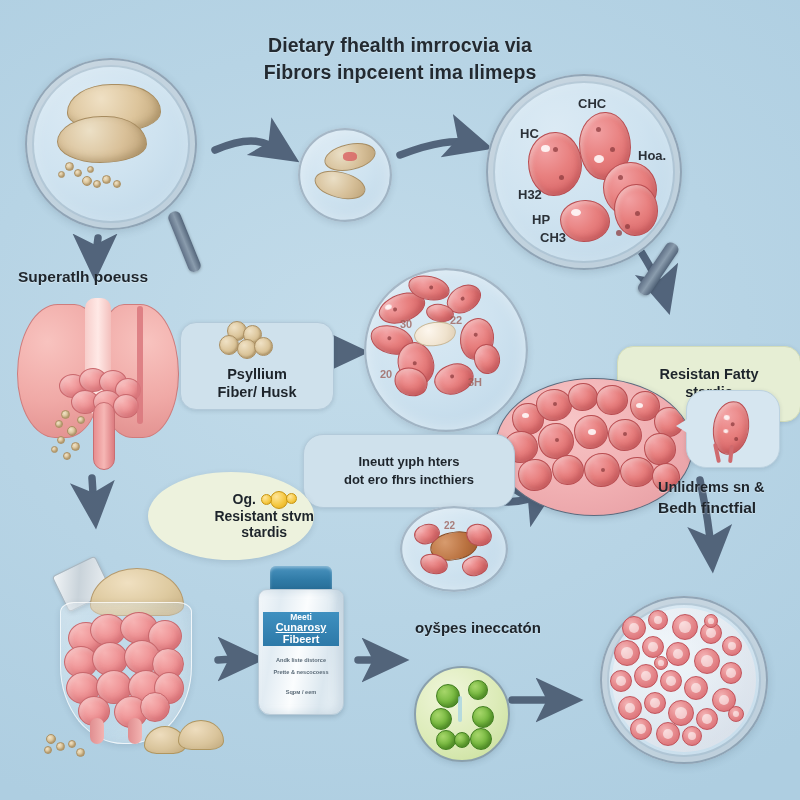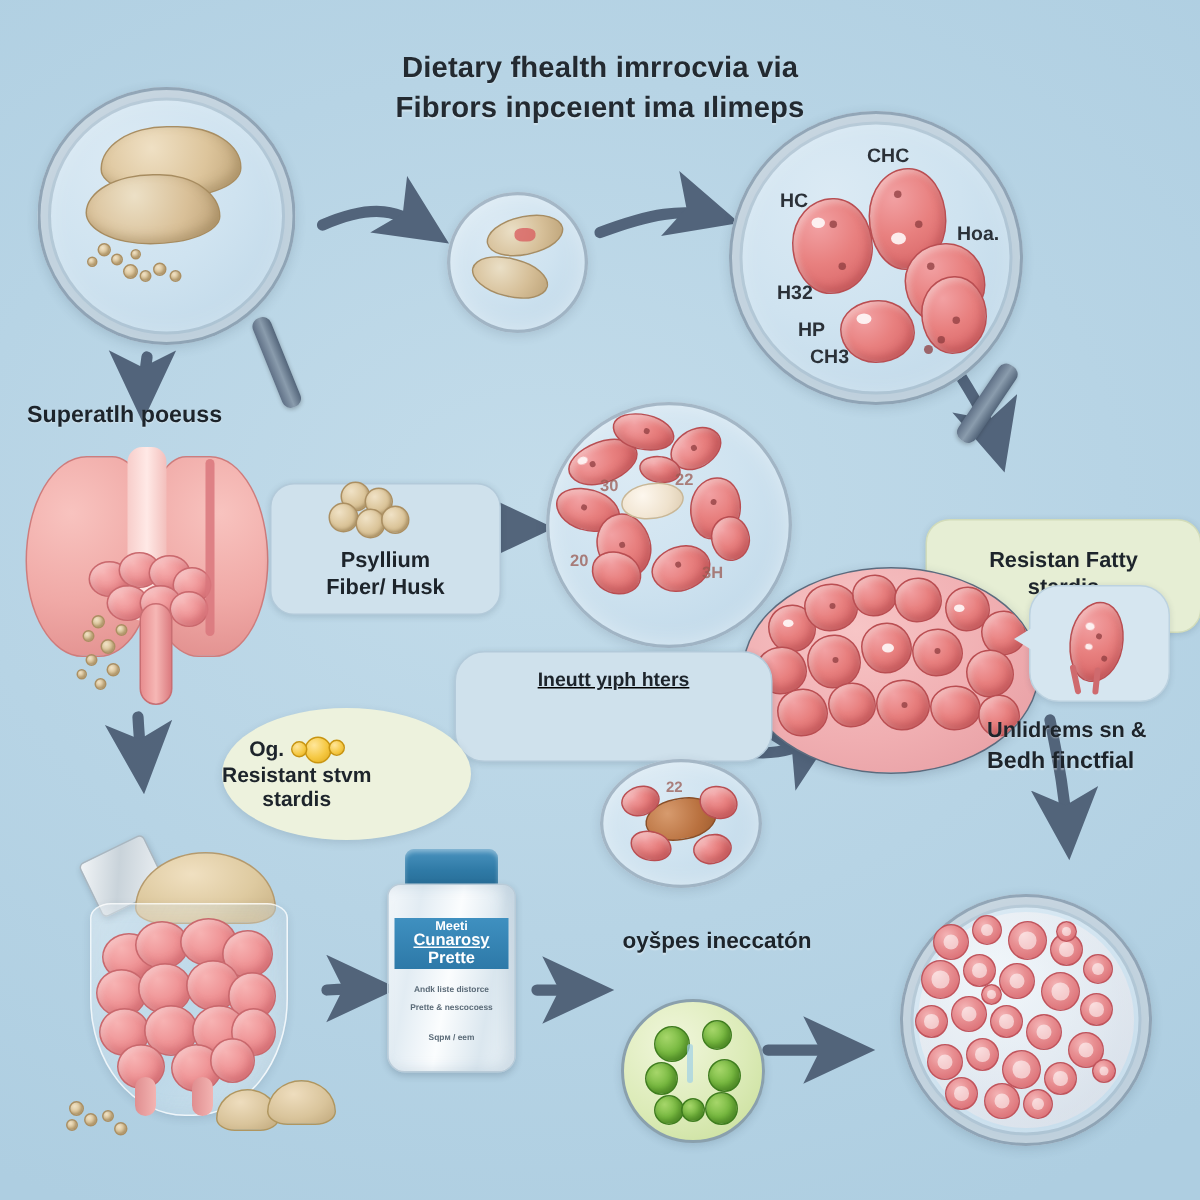--- a/index.html
+++ b/index.html
@@ -369,29 +369,30 @@
         <div class="dot" style="left:16px;top:20px;width:4px;height:4px;"></div>
         <div class="dot" style="left:22px;top:34px;width:4px;height:4px;"></div>
         <div class="shine" style="left:8px;top:14px;width:6px;height:5px;"></div>
         <div class="shine" style="left:10px;top:28px;width:5px;height:4px;"></div>
       </div>
       <div class="abs" style="left:28px;top:52px;width:4px;height:20px;background:#cf6a6e;border-radius:3px;transform:rotate(-12deg);"></div>
       <div class="abs" style="left:42px;top:54px;width:4px;height:18px;background:#cf6a6e;border-radius:3px;transform:rotate(6deg);"></div>
   </div>
   <div class="abs tail" style="left:676px;top:418px;border-top:8px solid transparent;border-bottom:8px solid transparent;border-right:13px solid #d6e6f0;"></div>
 
-  <div class="abs bubble bubble-blue" style="left:303px;top:434px;width:184px;height:54px;display:flex;flex-direction:column;justify-content:flex-start;border-radius:20px;text-decoration:underline;">
+  <div class="abs bubble bubble-blue" style="left:303px;top:434px;width:184px;height:54px;display:flex;flex-direction:column;justify-content:center;border-radius:20px;">
       <div class="boxlabel" style="font-size:13px;line-height:1.35;">
         <div>Ineutt yıph hters</div>
+        <div>dot ero fhrs incthiers</div>
       </div>
   </div>
 
   <div class="abs" style="left:148px;top:472px;width:166px;height:88px;border-radius:50%;background:#edf2dd;
               box-shadow:0 2px 6px rgba(40,60,80,.15);display:flex;flex-direction:column;
-              align-items:flex-start;justify-content:center;">
+              align-items:flex-end;justify-content:center;">
       <div class="boxlabel" style="font-size:14px;line-height:1.2;">
         <div style="display:flex;align-items:center;justify-content:center;gap:4px;">
           <span>Og.</span>
           <span style="position:relative;display:inline-block;width:36px;height:16px;">
             <i style="position:absolute;left:10px;top:0;width:16px;height:16px;border-radius:50%;
                background:radial-gradient(circle at 34% 30%,#ffe69a,#f5c842 55%,#e0a819);border:1px solid #c89410;"></i>
             <i style="position:absolute;left:1px;top:3px;width:9px;height:9px;border-radius:50%;
                background:radial-gradient(circle at 34% 30%,#ffe69a,#f5c842 60%,#e0a819);border:1px solid #c89410;"></i>
             <i style="position:absolute;left:26px;top:2px;width:9px;height:9px;border-radius:50%;
                background:radial-gradient(circle at 34% 30%,#ffe69a,#f5c842 60%,#e0a819);border:1px solid #c89410;"></i>
@@ -454,21 +455,21 @@
       <div class="abs" style="left:150px;top:160px;width:44px;height:28px;border-radius:50% 50% 30% 30%/70% 70% 30% 30%;
            background:radial-gradient(ellipse at 38% 30%,#eeddbe,#d9c49b 58%,#c0a87c);border:1px solid #b0965f;"></div>
   </div>
 
   <div class="abs" id="bottle" style="left:258px;top:566px;">
       <div class="bt-cap"></div>
       <div class="bt-body">
           <div class="bt-band">
             <span>Meeti</span>
             <span style="font-size:11px;text-decoration:underline;">Cunarosy</span>
-            <span style="font-size:11px;">Prette</span>
+            <span style="font-size:11px;">Fibeert</span>
           </div>
           <div class="bt-txt" style="top:66px;">Andk liste distorce</div>
           <div class="bt-txt" style="top:78px;">Prette &amp; nescocoess</div>
           <div class="bt-txt" style="top:98px;">Sqpм / eem</div>
       </div>
   </div>
 
   <div class="abs plainlabel boxlabel" style="left:378px;top:618px;width:200px;font-size:15px;line-height:1.35;">
       <div>oyšpes ineccatón</div>
   </div>

